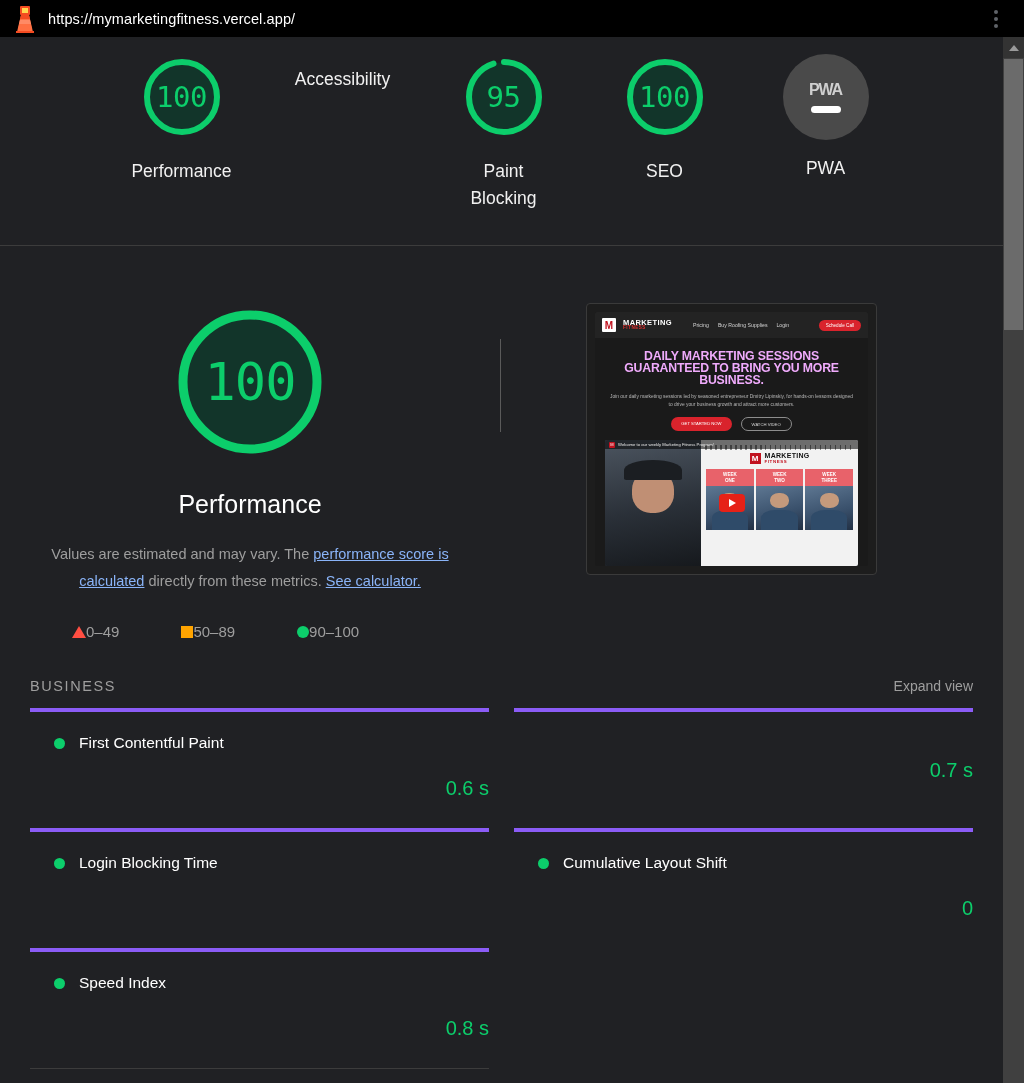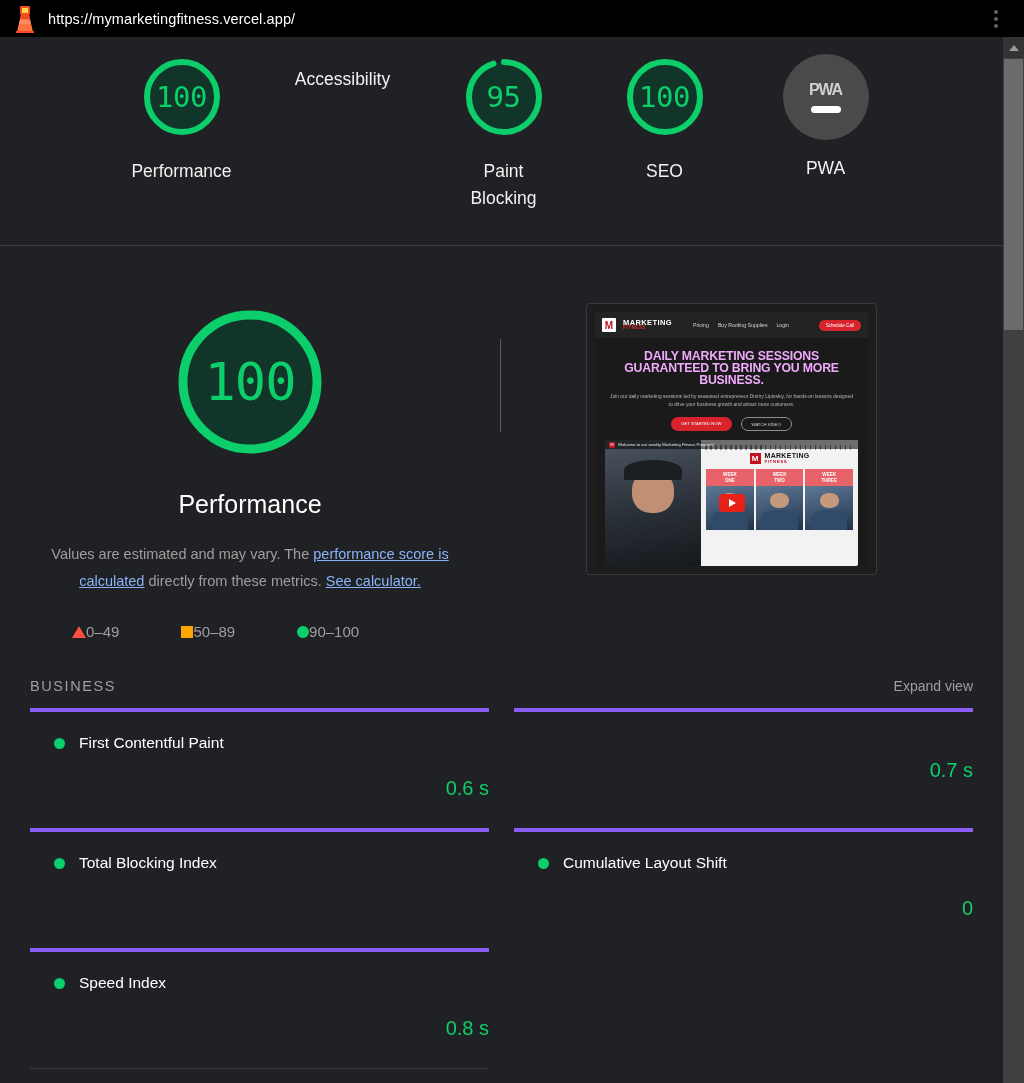--- a/index.html
+++ b/index.html
@@ -756,21 +756,21 @@
         <div class="metric-value">0.6 s</div>
       </div>
 
       <div class="metric">
         <div class="metric-value">0.7 s</div>
       </div>
 
       <div class="metric">
         <div class="metric-head">
           <div class="metric-dot"></div>
-          <div class="metric-name">Total Blocking Index</div>
+          <div class="metric-name">Login Blocking Time</div>
         </div>
       </div>
 
       <div class="metric">
         <div class="metric-head">
           <div class="metric-dot"></div>
           <div class="metric-name">Cumulative Layout Shift</div>
         </div>
         <div class="metric-value">0</div>
       </div>

